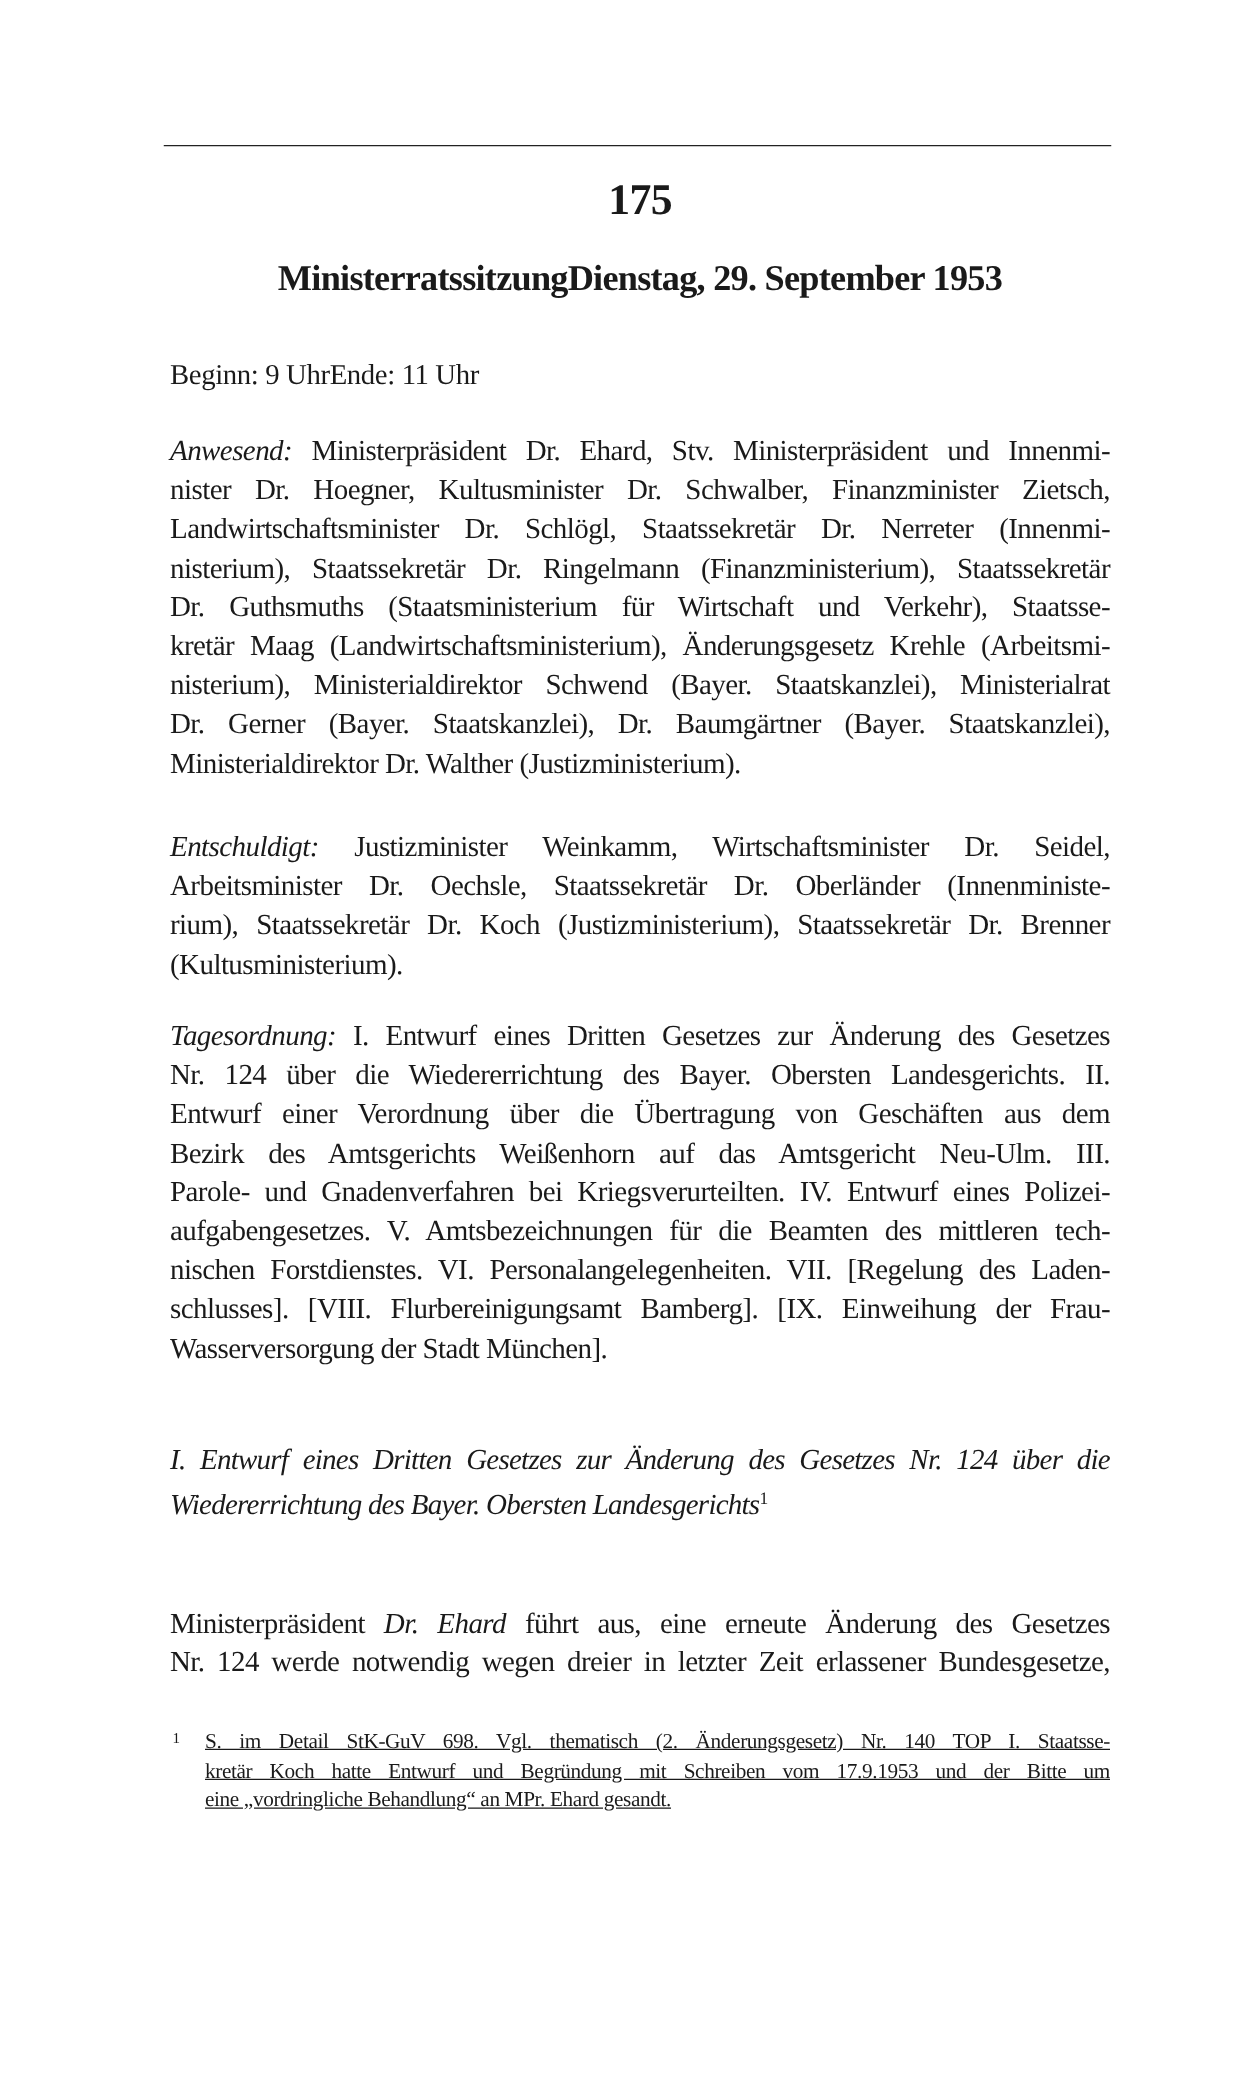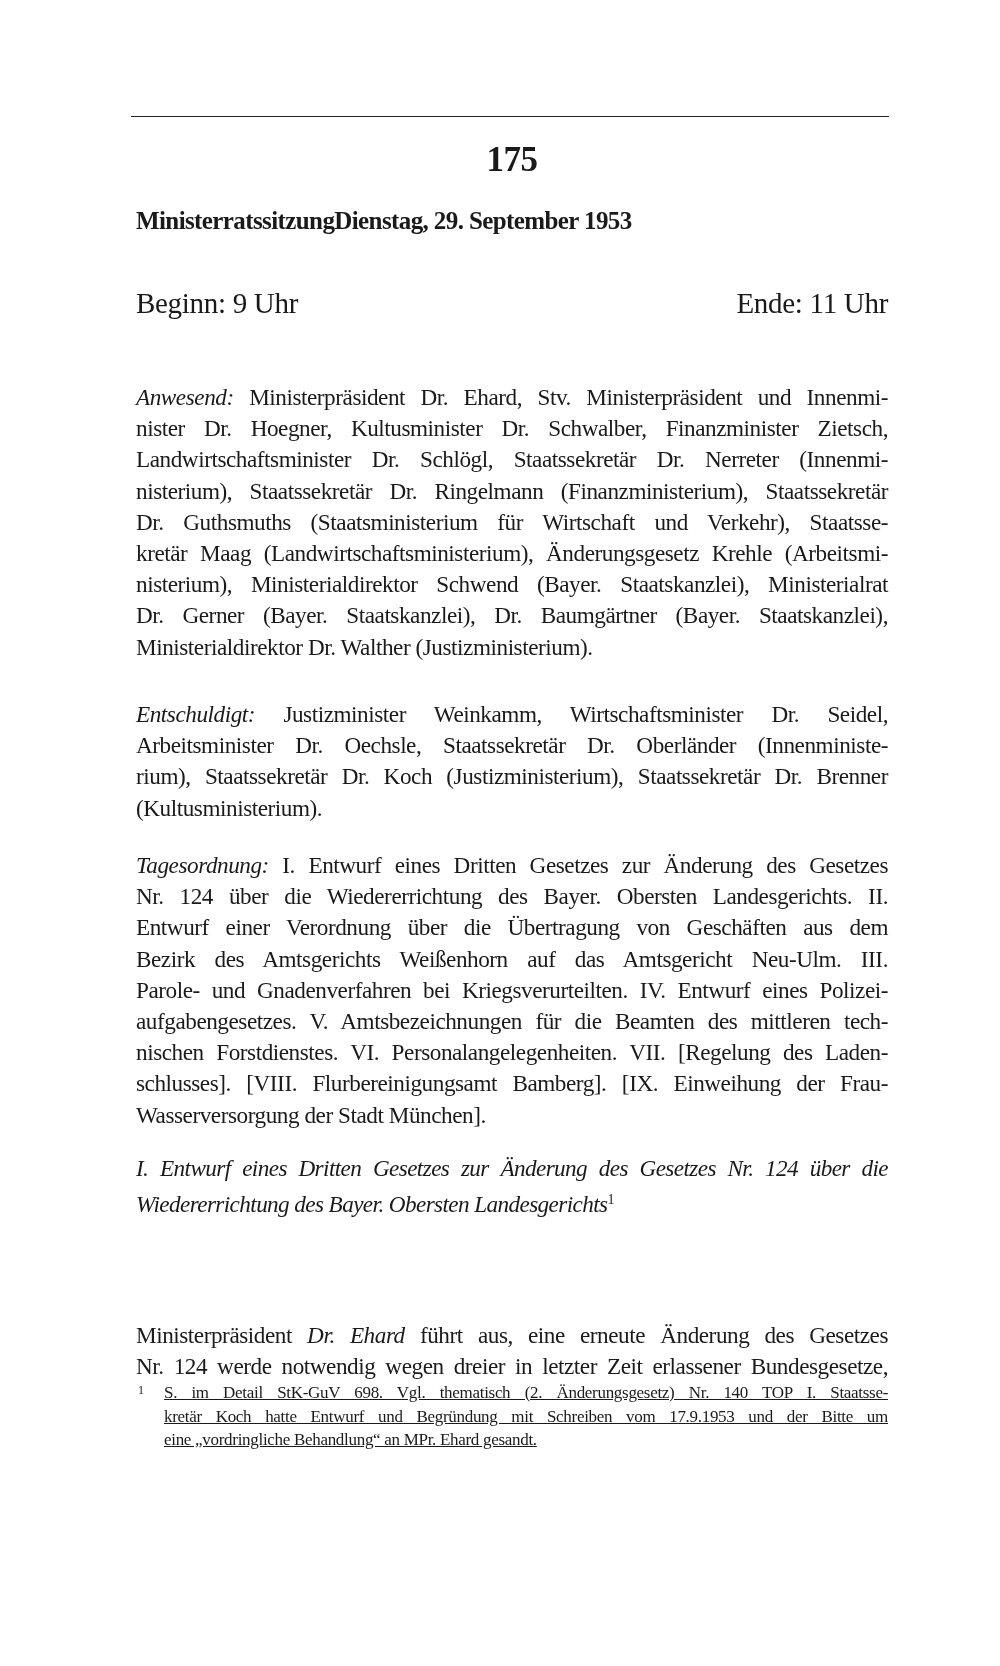--- a/index.html
+++ b/index.html
@@ -9,32 +9,32 @@
       color: #1a1a1a;
     }
     .page { position: absolute; left: 136px; top: 0; width: 752px; }
     .rule { position: absolute; left: -5px; top: 116px; width: 758px; height: 0; border-top: 1.5px solid #222; }
     .page-number {
       position: absolute; top: 140px; left: 0; width: 752px; text-align: center;
       font-weight: bold; font-size: 35px; letter-spacing: -0.5px;
     }
     .heading-row {
       position: absolute; top: 207px; left: 0; width: 752px;
-      display: flex; justify-content: flex-start; align-items: baseline;
-      font-weight: bold; font-size: 25px; letter-spacing: -0.6px;
+      display: flex; justify-content: center; align-items: baseline;
+      font-weight: bold; font-size: 29px; letter-spacing: -0.6px;
     }
     .time-row {
       position: absolute; top: 287px; left: 0; width: 752px;
-      display: flex; justify-content: space-between;
-      font-size: 29px; letter-spacing: -0.3px;
+      display: flex; justify-content: flex-start;
+      font-size: 23px; letter-spacing: -0.3px;
     }
     .para {
       position: absolute; left: 0; width: 752px;
       font-size: 23.2px; line-height: 31.2px; text-align: justify;
-      letter-spacing: -0.45px; hyphens: manual; margin-top: 36px;
+      letter-spacing: -0.45px; hyphens: manual;
     }
     .para .lead { font-style: italic; }
     .p-anwesend { top: 346px; }
     .p-entschuldigt { top: 663px; }
     .p-tagesordnung { top: 814px; }
     .section-heading {
       position: absolute; left: 0; top: 1153px; width: 752px;
       font-style: italic; font-size: 23.2px; line-height: 31.2px;
       letter-spacing: -0.6px; text-align: left;
     }

